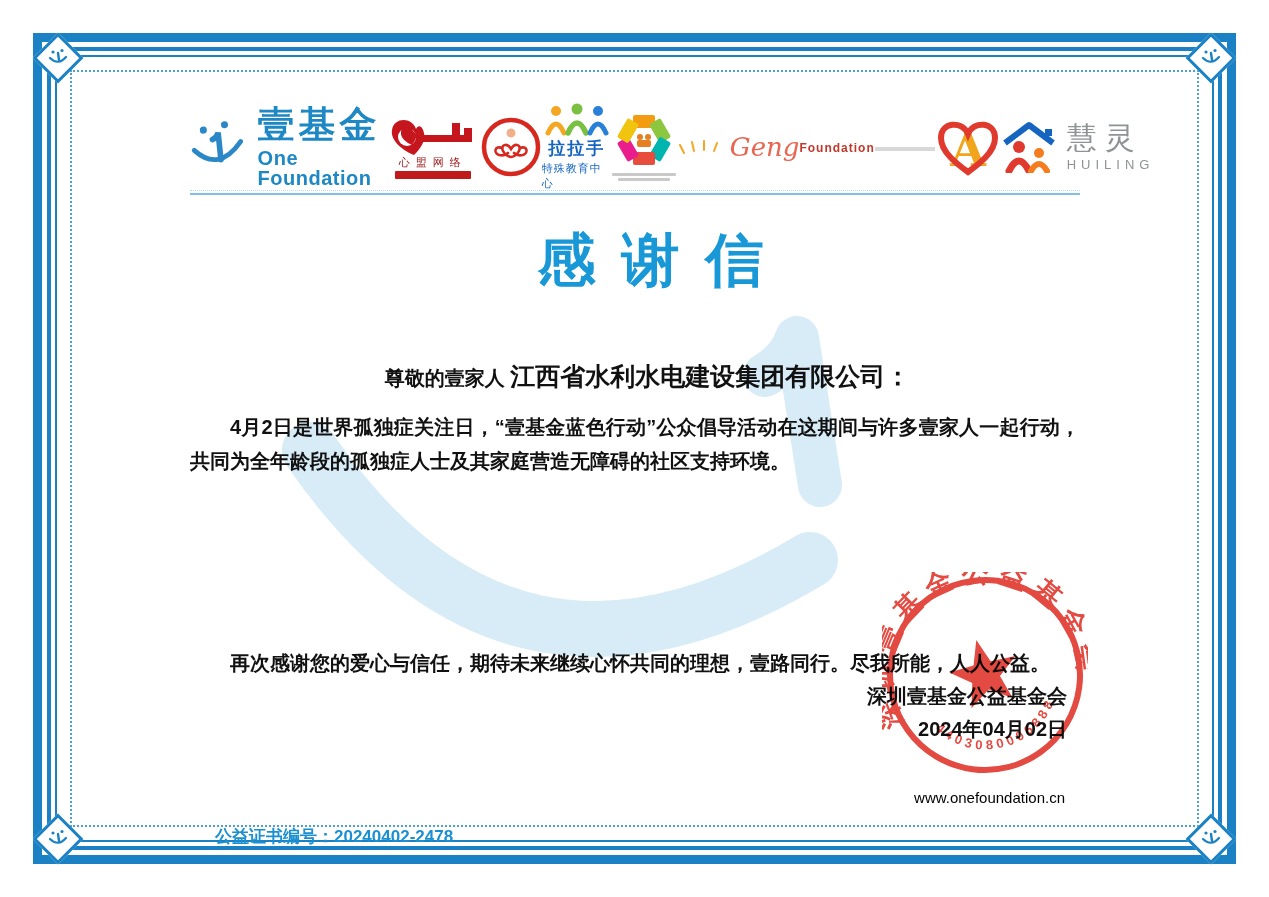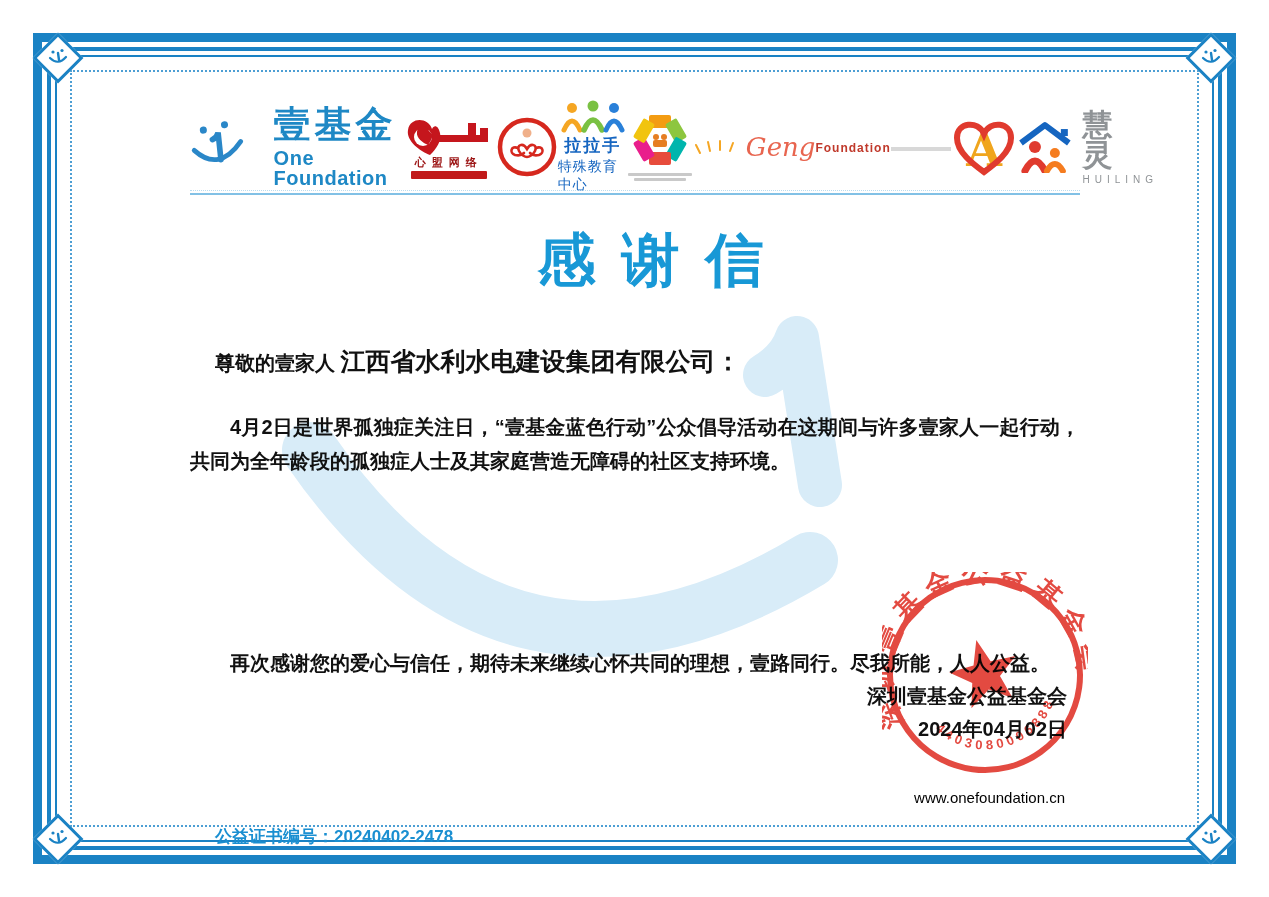--- a/index.html
+++ b/index.html
@@ -20,61 +20,61 @@
   .corner.br { right:35px; bottom:35px; }
   .corner .diamond { position:absolute; inset:5px; transform:rotate(45deg);
                      border:3px solid #1a82c4; background:#fff; }
   .corner svg { position:absolute; left:12px; top:12px; }
 
   
   .logo-row { position:absolute; left:190px; top:104px; width:890px; height:86px;
               display:flex; align-items:center; justify-content:space-between; z-index:2; }
   .logo { display:flex; align-items:center; }
 
-  .of-text { margin-left:26px; color:#1e88c5; line-height:1; }
+  .of-text { margin-left:10px; color:#1e88c5; line-height:1; }
   .of-zh { font-size:37px; font-weight:600; letter-spacing:4px; }
   .of-en { font-size:20px; font-weight:700; margin-top:5px; letter-spacing:0.5px; }
 
   .xm { display:flex; flex-direction:column; align-items:center; }
-  .xm-label { color:#9b1313; font-size:11px; font-weight:700; letter-spacing:6px; margin-top:-14px;text-align:right; }
+  .xm-label { color:#9b1313; font-size:11px; font-weight:400; letter-spacing:6px; margin-top:-14px;text-align:right; }
   .xm-banner { width:76px; height:8px; background:#c11a1a; border-radius:1px; margin-top:1px; }
 
   .lls { display:flex; flex-direction:column; align-items:center; }
   .lls-title { color:#1565c0; font-size:17px; font-weight:700; letter-spacing:2px; margin-top:-2px; }
-  .lls-sub { color:#1565c0; font-size:14px; letter-spacing:1px; margin-top:1px; }
+  .lls-sub { color:#1565c0; font-size:11px; letter-spacing:1px; margin-top:1px; }
 
   .hex { display:flex; flex-direction:column; align-items:center; }
   .hex-bar { height:3px; background:#c9c9c9; border-radius:1px; margin-top:2px; }
 
   .geng { display:flex; align-items:center; }
   .geng-script { font-family:"DejaVu Serif", serif; font-style:italic; font-size:26px;
                  color:#e8654f; line-height:1; }
   .geng-word { color:#c0392b; font-size:12px; font-weight:700; letter-spacing:1px; margin-top:2px; }
   .geng-bar { width:60px; height:4px; background:#d8d8d8; margin-top:3px; }
 
   .hl { display:flex; align-items:center; }
   .hl-text { margin-left:8px; display:flex; flex-direction:column; align-items:flex-start; }
-  .hl-zh { color:#8f9396; font-size:30px; font-weight:700; letter-spacing:8px; line-height:1; }
-  .hl-en { color:#8f9396; font-size:10px; letter-spacing:5px; margin-top:4px; }
+  .hl-zh { color:#8f9396; font-size:30px; font-weight:400; letter-spacing:8px; line-height:1; }
+  .hl-en { color:#8f9396; font-size:13px; letter-spacing:5px; margin-top:4px; }
 
   .separator { position:absolute; left:190px; top:190px; width:890px; height:5px;
                border-top:1px dotted #b9dcf0; border-bottom:2px solid #82c1e6; z-index:2; }
 
   
   .title { position:absolute; left:16px; top:222px; width:1269px; text-align:center;
            color:#1898d6; font-size:58px; font-weight:800;
            letter-spacing:26px; text-indent:26px; z-index:2; }
 
   
   .watermark { position:absolute; left:240px; top:290px; z-index:0; pointer-events:none; }
 
   
   .body-text { position:absolute; left:190px; width:890px; z-index:1; color:#111;
                font-size:20px; line-height:34px; font-weight:600; text-align:justify; }
-  .salutation { top:344px; left:215px; width:865px; text-align:left; }
+  .salutation { top:359px; left:215px; width:865px; text-align:center; }
   .salutation .prefix { font-size:20px; }
   .salutation .recipient { font-size:25px; font-weight:700; }
   .p1 { top:410px; text-indent:2em; }
   .p2 { top:512px; text-indent:2em; }
   .p3 { top:646px; text-indent:2em; }
   .sign-block { position:absolute; right:202px; top:680px; z-index:1; text-align:right;
                 color:#111; font-size:20px; font-weight:600; line-height:33px; }
 
   
   .seal { position:absolute; left:882px; top:572px; z-index:4; opacity:0.9;

